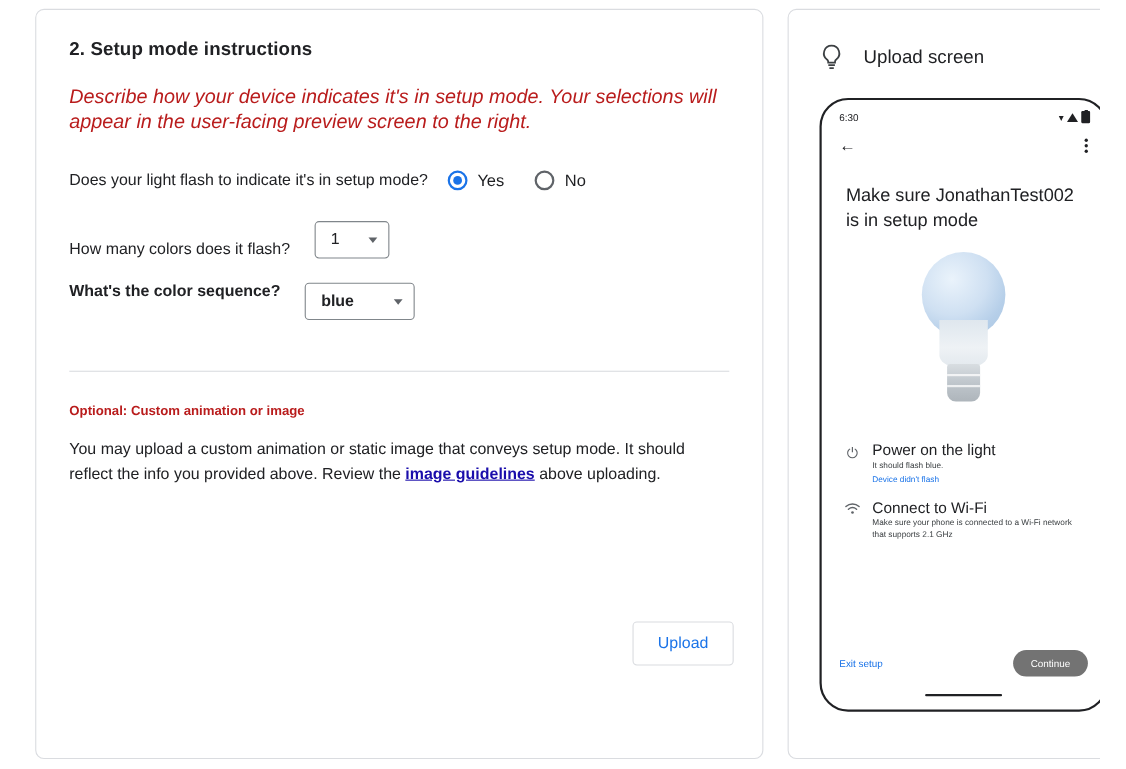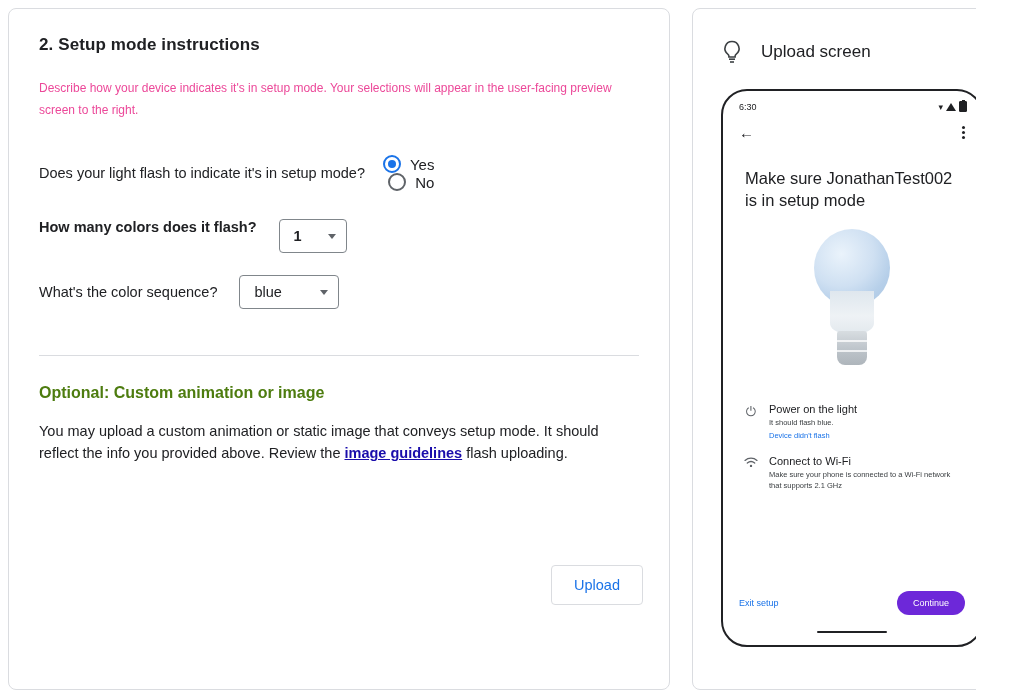--- a/index.html
+++ b/index.html
@@ -10,20 +10,21 @@
     height: 699px;
     font-family: "Liberation Sans", sans-serif;
     color: #202124;
     -webkit-font-smoothing: antialiased;
   }
   .page {
     position: relative;
     width: 976px;
     height: 699px;
     overflow: hidden;
+    margin-left: 24px;
   }
 
   
   .left-card {
     position: absolute;
     left: 8px;
     top: 8px;
     width: 662px;
     height: 682px;
     border: 1px solid #dadce0;
@@ -35,40 +36,40 @@
     padding: 26px 30px 0 30px;
   }
   .section-title {
     font-size: 17px;
     font-weight: bold;
     letter-spacing: 0.1px;
     margin: 0 0 22px 0;
     color: #202124;
   }
   .para {
-    font-size: 12px;
+    font-size: 18px;
     line-height: 22px;
-    color: #ec4899;
+    color: #b91c1c;
     margin: 0;
     max-width: 600px;
+    font-style: italic;
   }
   .q-row {
     display: flex;
     align-items: center;
     margin-top: 34px;
   }
   .q-label {
     font-size: 14.5px;
     color: #202124;
   }
   .radio-group {
     display: flex;
-    align-items: flex-end;
+    align-items: flex-start;
     margin-left: 18px;
-    flex-direction: column;
   }
   .radio-opt {
     display: flex;
     align-items: center;
     margin-right: 28px;
     cursor: pointer;
   }
   .radio-outer {
     width: 18px;
     height: 18px;
@@ -92,28 +93,27 @@
     background: #1a73e8;
   }
   .radio-label {
     font-size: 15px;
     margin-left: 9px;
     color: #202124;
   }
 
   .row2 {
     display: flex;
-    align-items: flex-start;
+    align-items: flex-end;
     margin-top: 28px;
+  }
+  .row3 {
+    display: flex;
+    margin-top: 22px;
     font-weight: bold;
-  }
-  .row3 {
-    display: flex;
-    align-items: center;
-    margin-top: 22px;
   }
   .select-box {
     border: 1px solid #80868b;
     border-radius: 4px;
     height: 34px;
     display: inline-flex;
     align-items: center;
     justify-content: space-between;
     padding: 0 10px 0 14px;
     box-sizing: border-box;
@@ -131,24 +131,24 @@
     border-top: 5px solid #5f6368;
     margin-left: 8px;
   }
 
   .divider {
     height: 1px;
     background: #dadce0;
     margin: 46px 0 0 0;
   }
   .sub-title {
-    font-size: 16px;
+    font-size: 12px;
     font-weight: bold;
     margin: 28px 0 18px 0;
-    color: #4d7c0f;
+    color: #b91c1c;
   }
   .para2 {
     font-size: 14.5px;
     line-height: 22px;
     max-width: 580px;
     margin: 0;
   }
   a.link {
     color: #1a0dab;
     text-decoration: underline;
@@ -309,37 +309,37 @@
   }
   .step-ic {
     width: 20px;
     flex: 0 0 20px;
     color: #5f6368;
     font-size: 13px;
     text-align: center;
     padding-top: 1px;
   }
   .step-txt { margin-left: 8px; }
-  .step-title { font-size: 11px; color: #202124; line-height: 12px; }
+  .step-title { font-size: 14px; color: #202124; line-height: 12px; }
   .step-sub { font-size: 7.5px; color: #3c4043; line-height: 11px; margin-top: 2px; }
   .step-link { font-size: 7.5px; color: #1a73e8; line-height: 11px; margin-top: 2px; }
 
   .phone-footer {
     position: absolute;
     left: 0; right: 0;
     bottom: 30px;
     display: flex;
     align-items: center;
     justify-content: space-between;
     padding: 0 16px;
     gap: 27px;
   }
   .exit-link { font-size: 9px; color: #1a73e8; cursor: pointer; }
   .continue-btn {
-    background: #6d28d9;
+    background: #737373;
     color: #fff;
     border: none;
     border-radius: 13px;
     font-size: 9px;
     font-family: "Liberation Sans", sans-serif;
     padding: 7px 16px;
     cursor: pointer;
   }
   .home-ind {
     position: absolute;
@@ -391,21 +391,21 @@
         <div class="select-box select-seq">
           <span>blue</span>
           <span class="caret"></span>
         </div>
       </div>
 
       <div class="divider"></div>
 
       <h3 class="sub-title">Optional: Custom animation or image</h3>
 
-      <p class="para2"><span>You may upload a custom animation or static image that conveys setup mode. It should reflect the info you provided above. Review the </span><a class="link" href="#">image guidelines</a><span> flash uploading.</span></p>
+      <p class="para2"><span>You may upload a custom animation or static image that conveys setup mode. It should reflect the info you provided above. Review the </span><a class="link" href="#">image guidelines</a><span> above uploading.</span></p>
     </div>
 
     <div class="upload-wrap">
       <button class="upload-btn">Upload</button>
     </div>
   </div>
 
   <div class="right-card">
     <div class="preview-head">
       <span class="bulb-ic">

